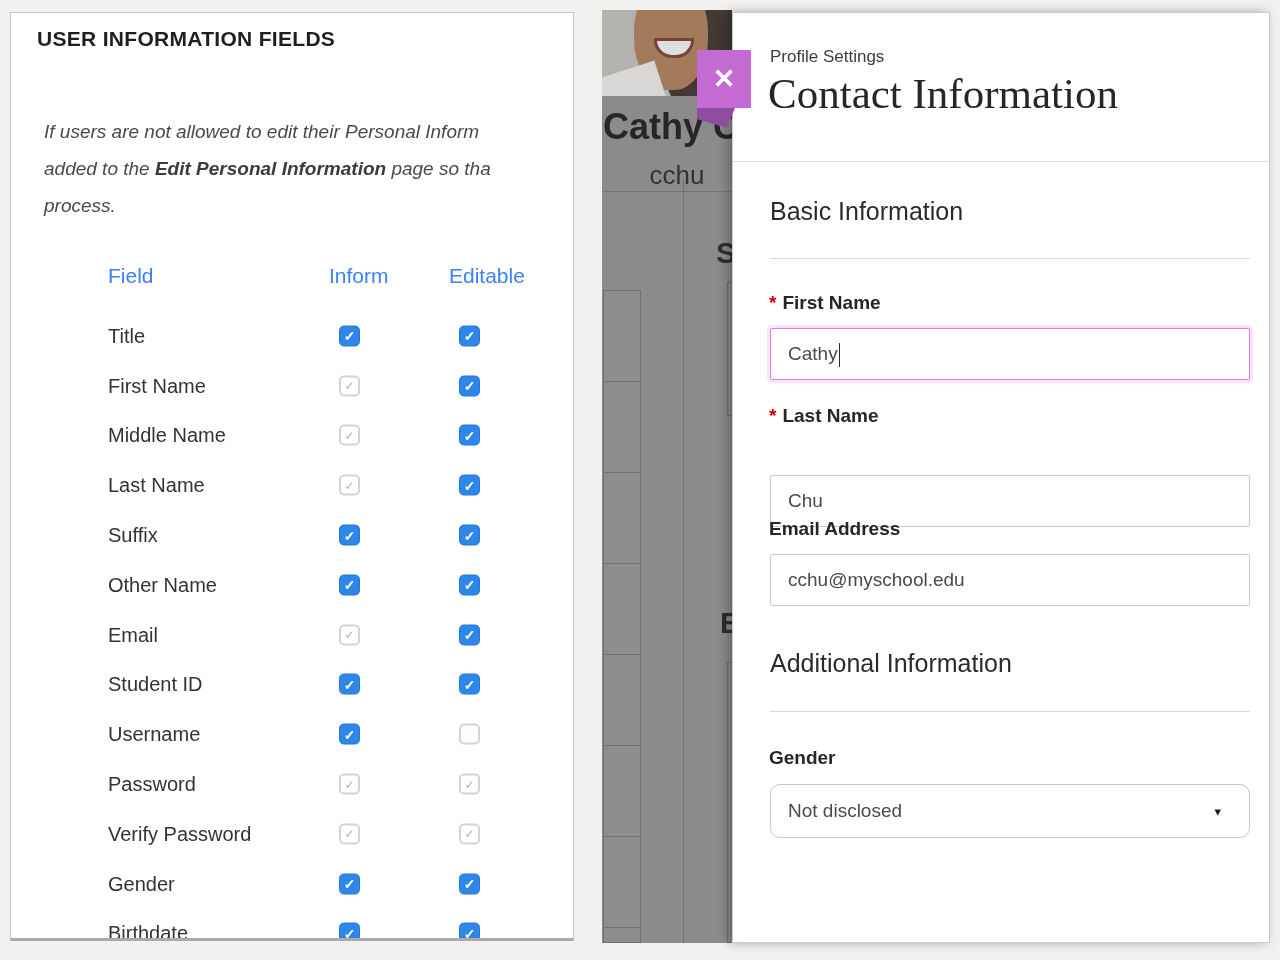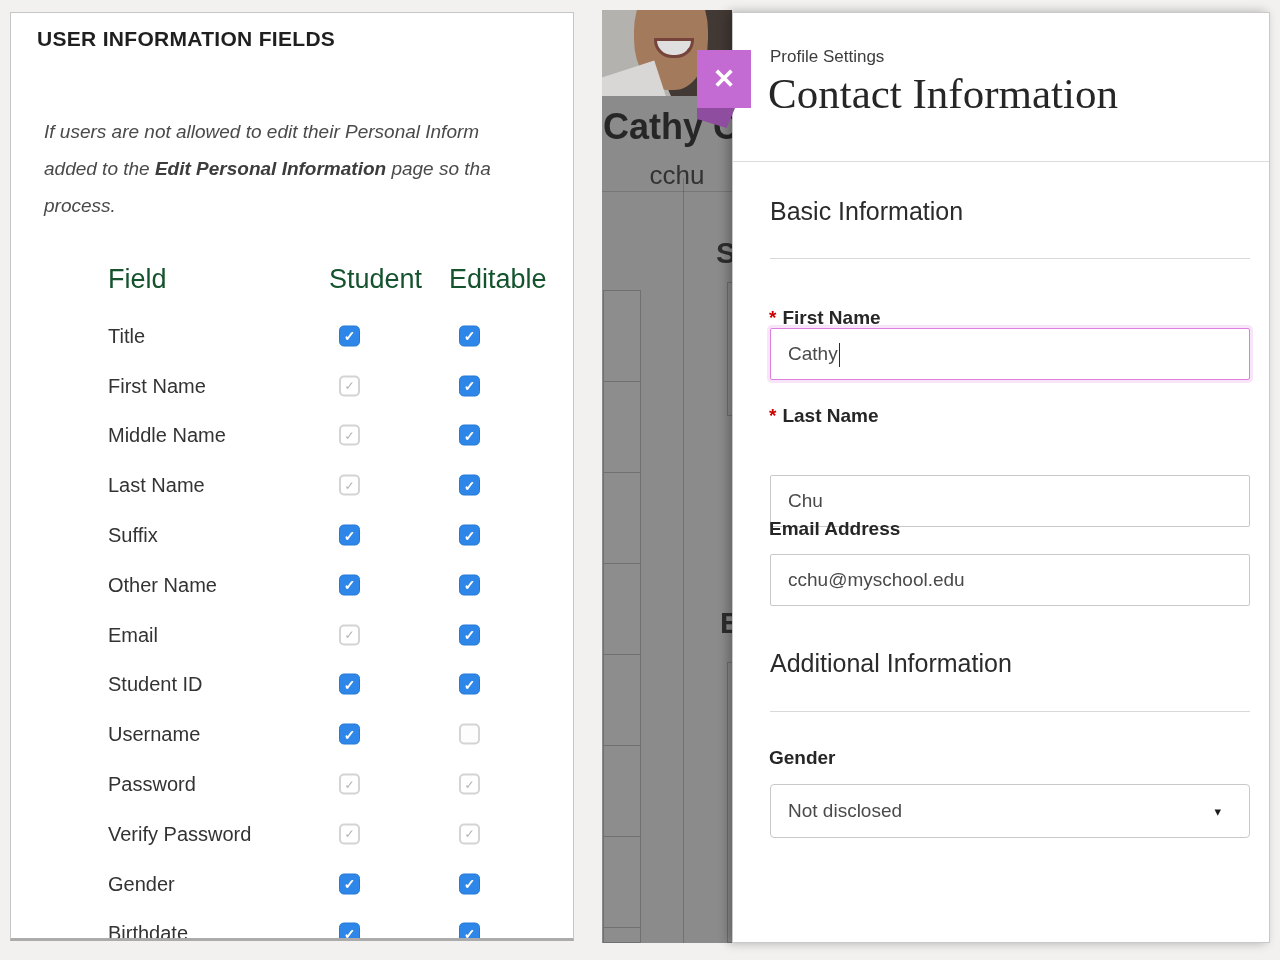--- a/index.html
+++ b/index.html
@@ -19,21 +19,21 @@
     position:absolute;left:26px;top:14px;
     font-size:21px;font-weight:bold;color:#1f1f1f;letter-spacing:.3px;
   }
   .left-desc{
     position:absolute;left:33px;top:100px;width:700px;
     font-style:italic;font-size:19px;line-height:37px;color:#4a4a4a;
     white-space:nowrap;
   }
   .left-desc b{font-weight:bold;color:#3c3c3c;}
   .fields-table{position:absolute;left:0;top:251px;width:100%;}
-  .tbl-header{position:relative;height:35px;font-size:27px;color:#14532d;}
+  .tbl-header{position:relative;height:35px;font-size:21px;color:#3b82f6;}
   .th-field{position:absolute;left:97px;top:0;}
   .th-display{position:absolute;left:318px;top:0;}
   .th-editable{position:absolute;left:438px;top:0;}
   .tbl-rows{position:absolute;left:0;top:47px;width:100%;}
   .tbl-row{position:relative;height:49.8px;}
   .row-label{
     position:absolute;left:97px;top:50%;transform:translateY(-50%);
     font-size:20px;color:#333;
   }
   .cb{
@@ -106,37 +106,37 @@
   }
   .modal-divider-full{position:absolute;left:0;top:148px;width:100%;height:1px;background:#dcdcdc;}
   .section-heading{position:absolute;left:37px;font-size:25px;color:#2b2b2b;}
   .sh-basic{top:184px;}
   .sh-additional{top:636px;}
   .inset-divider{position:absolute;left:37px;width:480px;height:1px;background:#d9d9d9;}
   .div-basic{top:245px;}
   .div-additional{top:698px;}
   .field-label{position:absolute;left:36px;font-size:19px;font-weight:bold;color:#262626;white-space:nowrap;}
   .req-star{color:#cc0000;margin-right:6px;font-weight:bold;}
-  .lbl-first{top:294px;}
+  .lbl-first{top:279px;}
   .lbl-last{top:392px;}
   .lbl-email{top:505px;}
   .lbl-gender{top:734px;}
   .text-input{
     position:absolute;left:37px;width:480px;height:52px;box-sizing:border-box;
     border:1px solid #c9c9c9;border-radius:2px;background:#fff;
     display:flex;align-items:center;padding-left:17px;
     font-size:19px;color:#4a4a4a;
   }
   .in-first{top:315px;border:1px solid #dd7fdd;box-shadow:0 0 0 3px rgba(226,138,226,.22);}
   .in-last{top:428px;margin-top:34px;}
   .in-email{top:541px;}
   .caret-bar{display:inline-block;width:1.5px;height:24px;background:#2b2b2b;margin-left:1px;transform:translateY(1px);}
   .select-input{
     position:absolute;left:37px;top:771px;width:480px;height:54px;box-sizing:border-box;
-    border:1px solid #c9c9c9;border-radius:4px;background:#fff;
+    border:1px solid #c9c9c9;border-radius:10px;background:#fff;
     display:flex;align-items:center;justify-content:space-between;
     padding:0 28px 0 17px;font-size:19px;color:#4a4a4a;cursor:pointer;
   }
   .select-caret{font-size:13px;color:#1c1c1c;}
   .modal-footer{
     position:absolute;left:0;bottom:0;width:100%;height:90px;
     background:#f6f6f6;border-top:1px solid #cfcfcf;box-sizing:border-box;
   }
   .done-btn{
     position:absolute;left:36px;top:21px;width:482px;height:57px;
@@ -153,21 +153,21 @@
 
   <div class="left-desc">
     <div>If users are not allowed to edit their Personal Inform</div>
     <div><span>added to the </span><b>Edit Personal Information</b><span> page so tha</span></div>
     <div>process.</div>
   </div>
 
   <div class="fields-table">
     <div class="tbl-header">
       <span class="th-field">Field</span>
-      <span class="th-display">Student</span>
+      <span class="th-display">Inform</span>
       <span class="th-editable">Editable</span>
     </div>
     <div class="tbl-rows" id="tbl-rows">
         <div class="tbl-row">
           <span class="row-label">Title</span>
           <span class="cb col-display checked">✓</span>
           <span class="cb col-editable checked">✓</span>
         </div>
         <div class="tbl-row">
           <span class="row-label">First Name</span>

